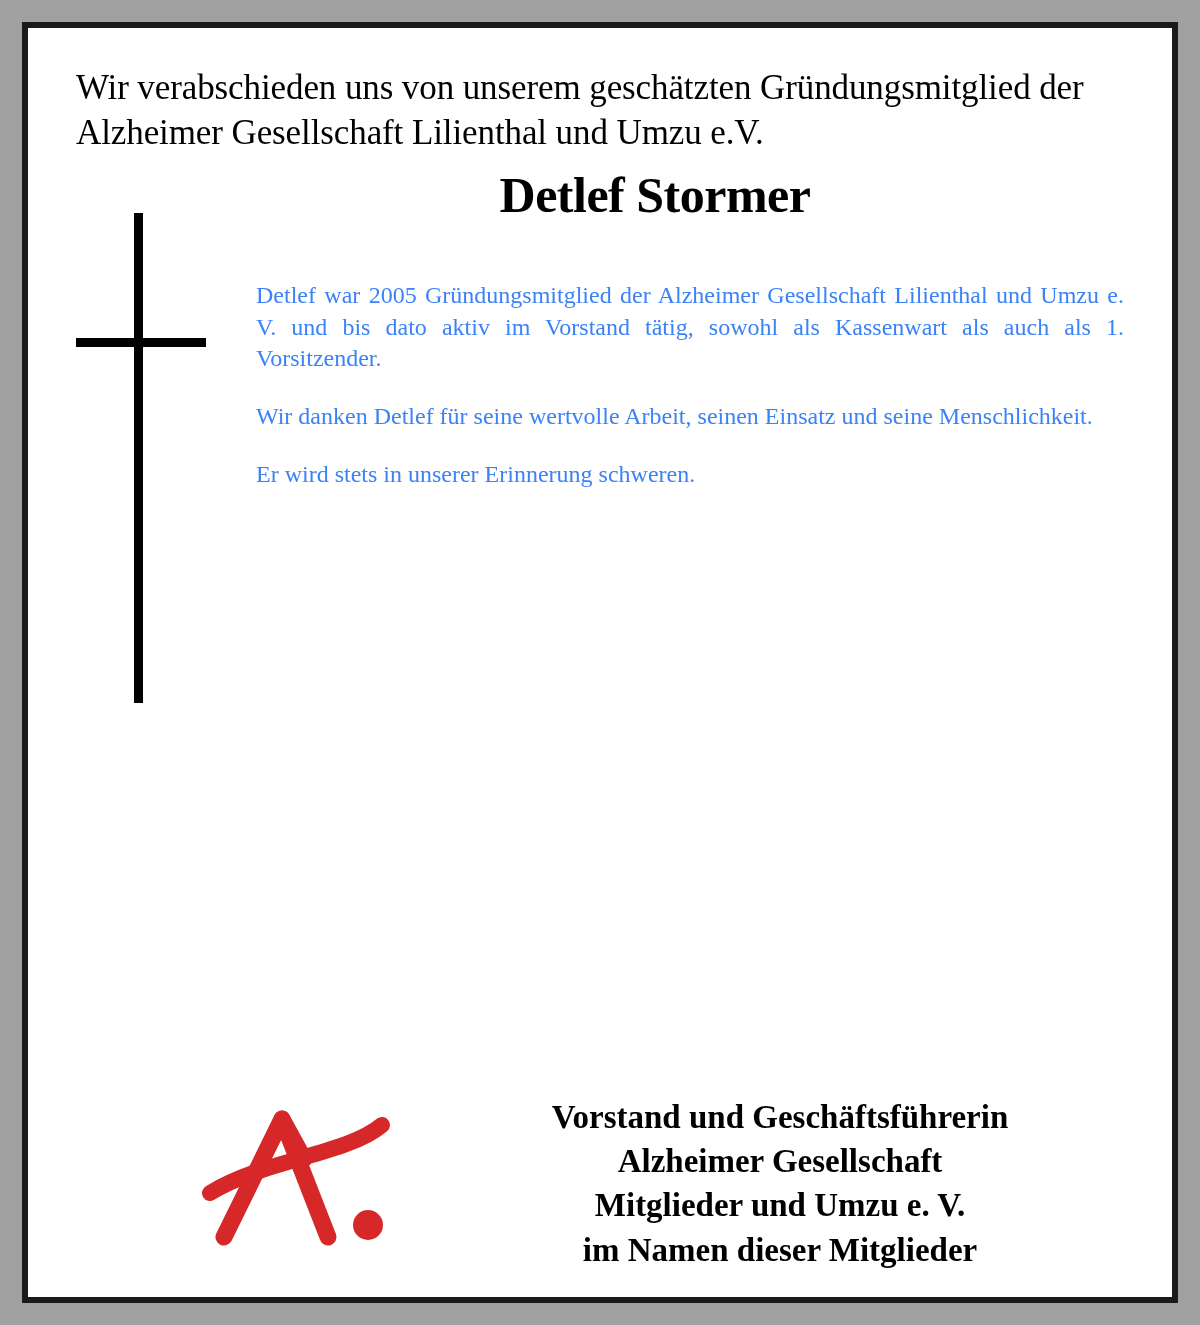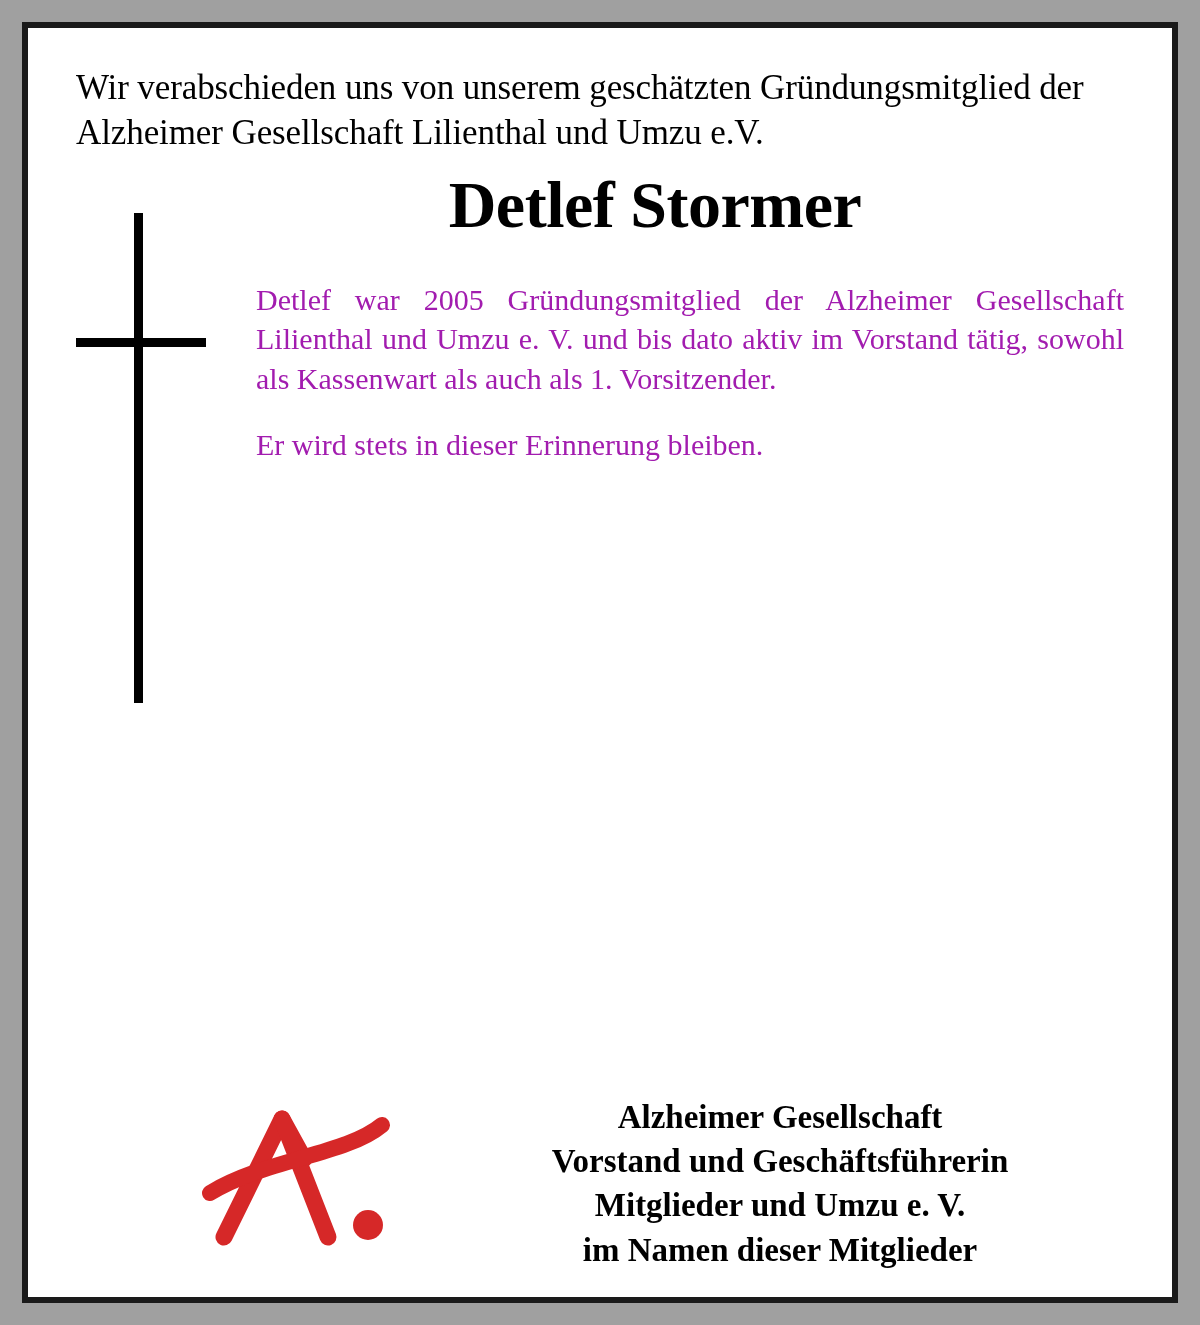--- a/index.html
+++ b/index.html
@@ -47,21 +47,21 @@
     color: #000;
     text-align: left;
     margin: 0 0 6px 0;
     letter-spacing: -0.1px;
   }
   .name-row {
     position: relative;
     height: 110px;
   }
   .deceased-name {
-    font-size: 66px;
+    font-size: 50px;
     font-weight: bold;
     text-align: center;
     color: #000;
     margin: 8px;
     padding-left: 110px;
     line-height: 1.25;
     letter-spacing: -0.5px;
   }
   .cross {
     position: absolute;
@@ -84,23 +84,23 @@
     top: 125px;
     width: 130px;
     height: 9px;
     background: #000;
   }
   .text-column {
     margin-left: 180px;
     margin-top: 6px;
   }
   .para {
-    font-size: 30px;
+    font-size: 24px;
     line-height: 1.33;
-    color: #a21caf;
+    color: #3b82f6;
     margin: 0 0 26px 0;
     text-align: justify;
     text-justify: inter-word;
   }
   .para:last-child {
     margin-bottom: 0;
   }
   .footer {
     position: absolute;
     left: 48px;
@@ -145,35 +145,36 @@
         <h1 class="deceased-name">Detlef Stormer</h1>
       </div>
 
       <div class="cross">
         <div class="vert"></div>
         <div class="horiz"></div>
       </div>
 
       <div class="text-column">
         <p class="para">Detlef war 2005 Gründungsmitglied der Alzheimer Gesellschaft Lilienthal und Umzu e. V. und bis dato aktiv im Vorstand tätig, sowohl als Kassenwart als auch als 1. Vorsitzender.</p>
-        <p class="para">Er wird stets in dieser Erinnerung bleiben.</p>
+        <p class="para">Wir danken Detlef für seine wertvolle Arbeit, seinen Einsatz und seine Menschlichkeit.</p>
+        <p class="para">Er wird stets in unserer Erinnerung schweren.</p>
       </div>
 
       <div class="footer">
         <div class="logo">
           <svg width="220" height="160" viewBox="0 0 220 160" xmlns="http://www.w3.org/2000/svg" aria-hidden="true">
             <path d="M28 140 L86 22 L108 62" stroke="#d62828" stroke-width="17" fill="none" stroke-linecap="round" stroke-linejoin="round"></path>
             <path d="M86 22 L132 140" stroke="#d62828" stroke-width="17" fill="none" stroke-linecap="round" stroke-linejoin="round"></path>
             <path d="M14 96 C70 62, 150 58, 186 28" stroke="#d62828" stroke-width="16" fill="none" stroke-linecap="round"></path>
             <circle cx="172" cy="128" r="15" fill="#d62828"></circle>
           </svg>
         </div>
         <div class="signature">
+          <div>Vorstand und Geschäftsführerin</div>
           <div>Alzheimer Gesellschaft</div>
-          <div>Vorstand und Geschäftsführerin</div>
           <div>Mitglieder und Umzu e. V.</div>
           <div>im Namen dieser Mitglieder</div>
         </div>
       </div>
 
     </div>
   </div>
 </div>
 
 </body></html>

